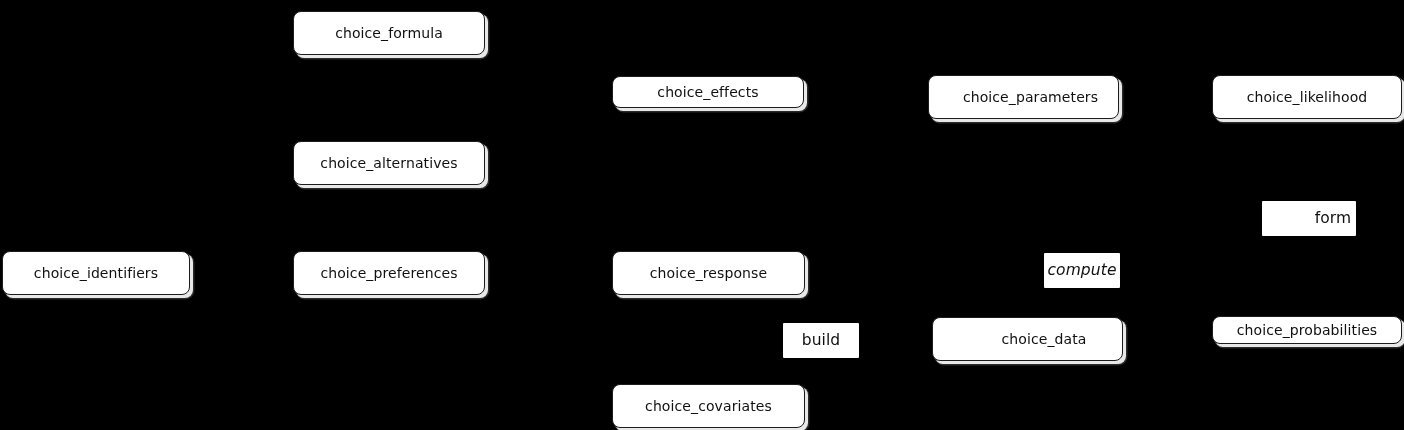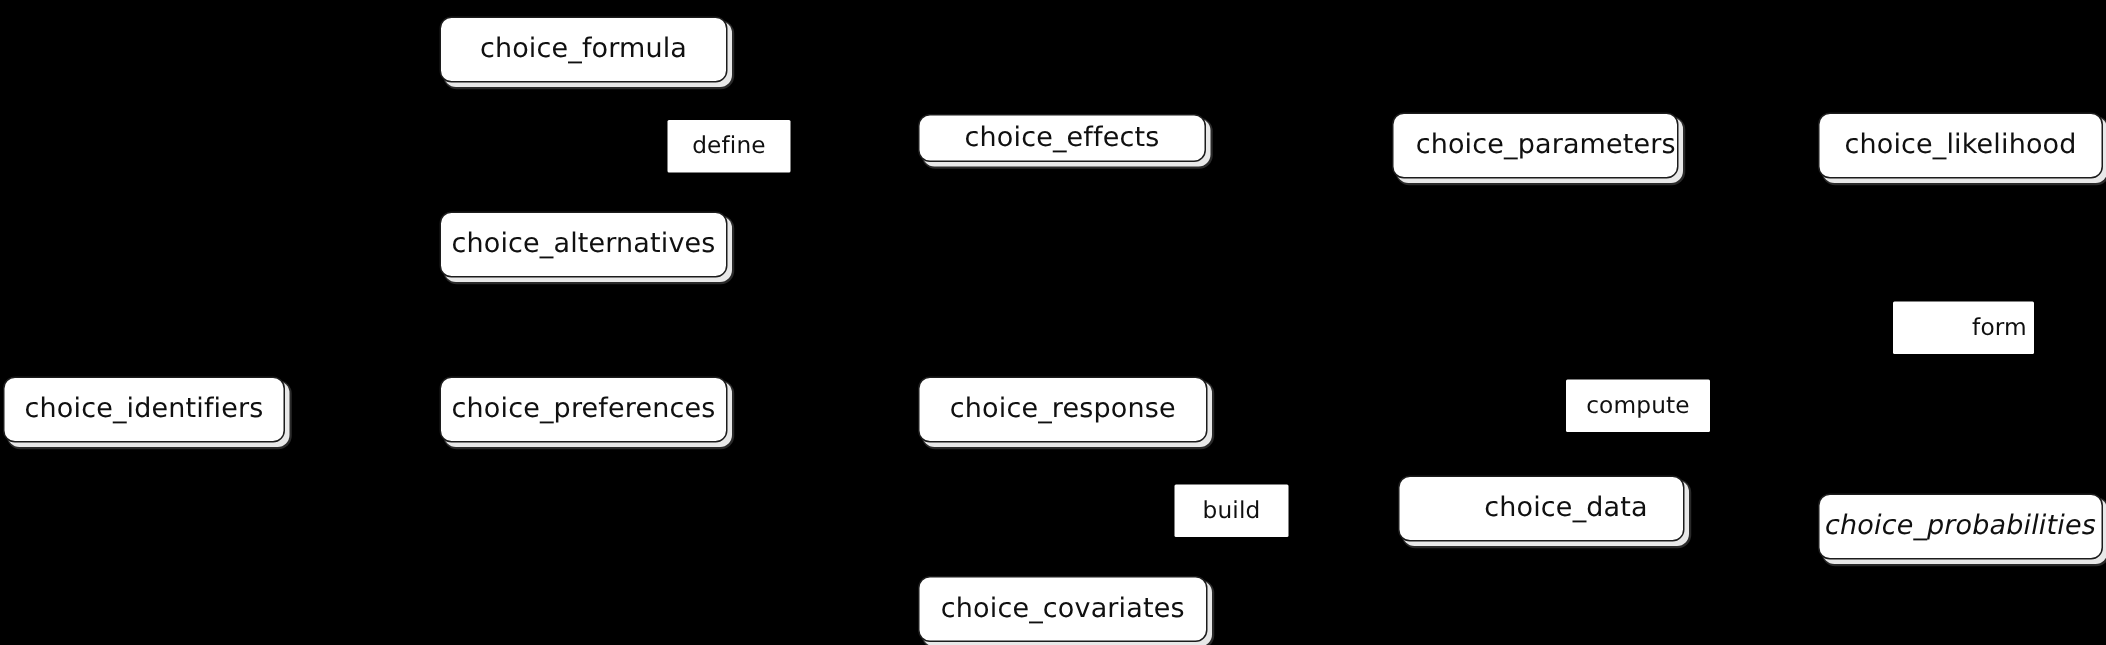--- a/index.html
+++ b/index.html
@@ -36,21 +36,21 @@
     background: #ffffff;
     border: 1.4px solid #1c1c1c;
     border-radius: 8px;
     display: flex;
     align-items: center;
     justify-content: center;
     box-shadow: 3px 3px 0 0 #e8e8e8, 3.5px 3.5px 0 1px #2a2a2a;
     z-index: 3;
   }
   .node .node-label {
-    font-size: 18px;
+    font-size: 14px;
     line-height: 1;
     color: #101010;
     letter-spacing: 0.1px;
     white-space: nowrap;
   }
   
   .edge-label {
     position: absolute;
     box-sizing: border-box;
     background: #ffffff;
@@ -115,33 +115,30 @@
   </div>
   <div class="node" style="left: 293px; top: 251px; width: 192px; height: 44px;">
     <span class="node-label">choice_preferences</span>
   </div>
   <div class="node" style="left: 612px; top: 251px; width: 193px; height: 44px;">
     <span class="node-label">choice_response</span>
   </div>
   <div class="node" style="left: 932px; top: 317px; width: 191px; height: 44px; padding-left: 33px;">
     <span class="node-label">choice_data</span>
   </div>
-  <div class="node" style="left: 1212px; top: 329px; width: 190px; height: 44px; font-style: italic;">
+  <div class="node" style="left: 1212px; top: 316px; width: 190px; height: 28px;">
     <span class="node-label">choice_probabilities</span>
   </div>
   <div class="node" style="left: 612px; top: 384px; width: 193px; height: 44px;">
     <span class="node-label">choice_covariates</span>
   </div>
 
-  <div class="edge-label" style="left: 445px; top: 80px; width: 82px; height: 35px;">
-    <span class="edge-label-text">define</span>
-  </div>
   <div class="edge-label" style="left: 1262px; top: 201px; width: 94px; height: 35px; padding-left: 48px;">
     <span class="edge-label-text">form</span>
   </div>
-  <div class="edge-label" style="left: 1044px; top: 253px; width: 96px; height: 35px;">
+  <div class="edge-label" style="left: 1044px; top: 253px; width: 76px; height: 35px; font-style: italic;">
     <span class="edge-label-text">compute</span>
   </div>
   <div class="edge-label" style="left: 783px; top: 323px; width: 76px; height: 35px;">
     <span class="edge-label-text">build</span>
   </div>
 
 </div>
 
 </body></html>

